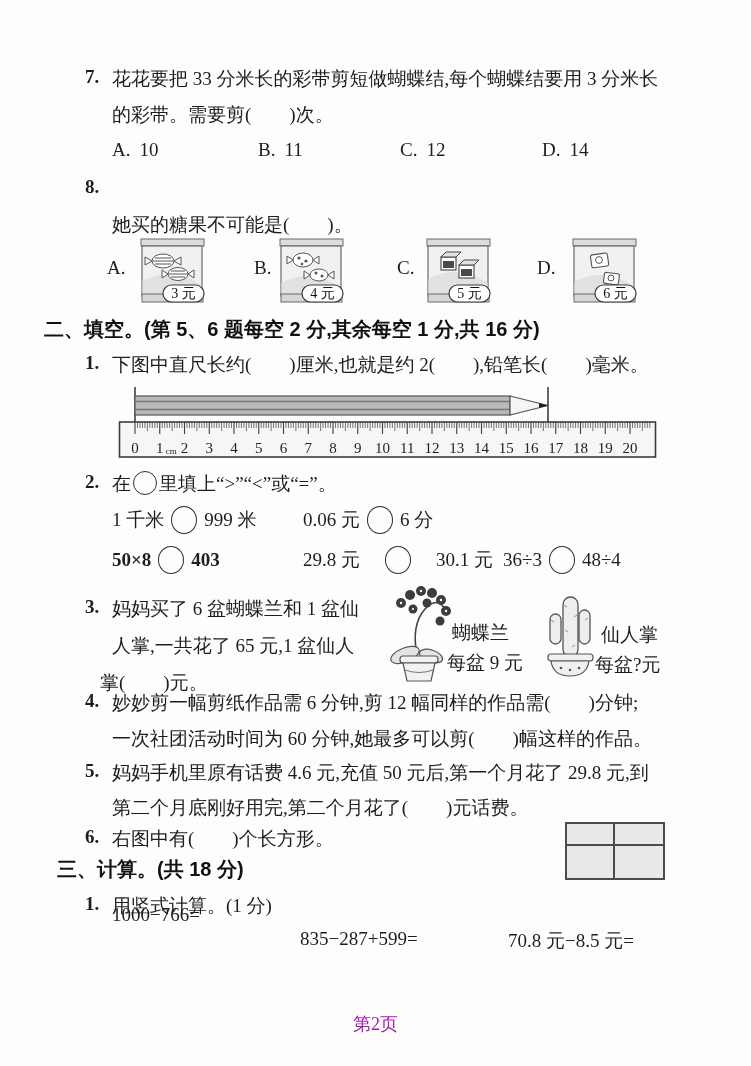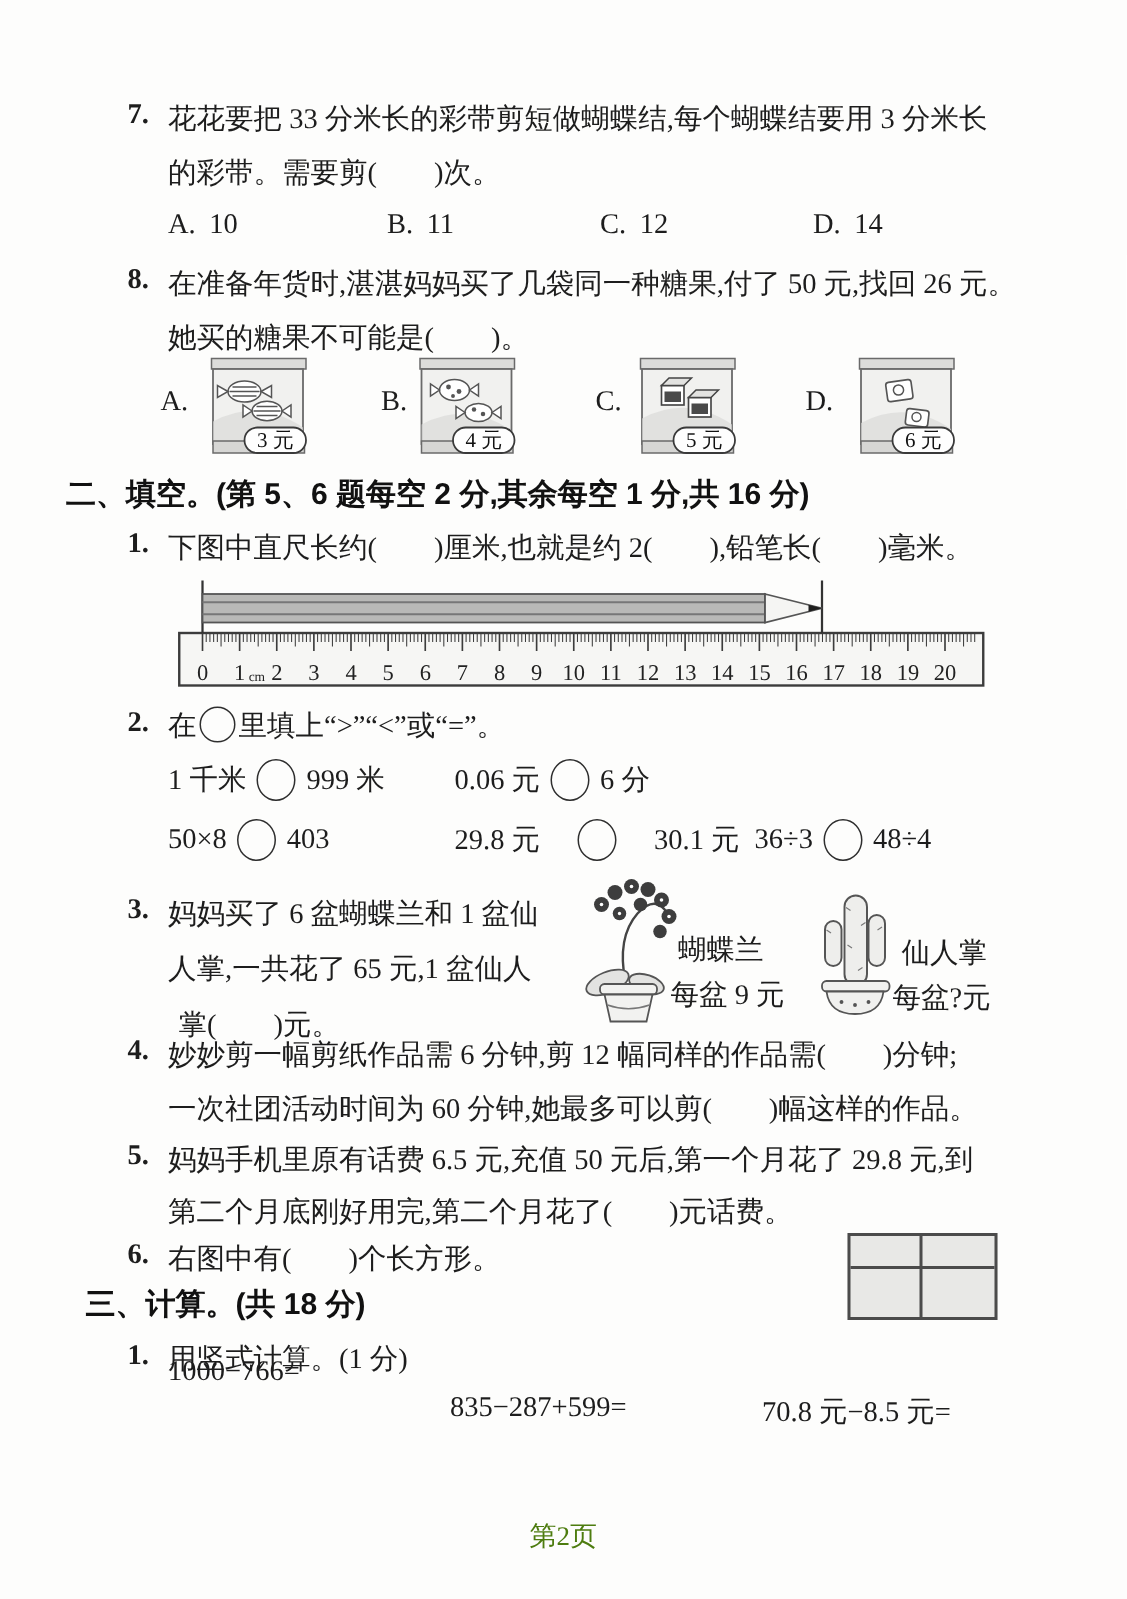--- a/index.html
+++ b/index.html
@@ -26,21 +26,21 @@
     border-radius:50%;vertical-align:-5px;margin:0 2px;
   }
   .grid-rect{
     position:absolute;left:565px;top:822px;width:96px;height:54px;
     border:2px solid #4b4b4b;background:#e8e8e6;
   }
   .grid-rect .hline{position:absolute;left:0;top:20px;width:100%;height:1.6px;background:#4b4b4b;}
   .grid-rect .vline{position:absolute;left:46px;top:0;width:1.6px;height:100%;background:#4b4b4b;}
   .footer{
     position:absolute;left:0;top:1012px;width:100%;text-align:center;
-    font-size:18px;color:#4d7c0f;
+    font-size:18px;color:#a21caf;
   }
   svg text{font-family:"Liberation Serif","DejaVu Serif",serif;}
   .price-text{font-size:14px;fill:#111;}
 </style>
 </head>
 <body>
 
 <div class="page">
 
   <span class="abs qnum" style="left:85px;top:66px;">7.</span>
@@ -54,21 +54,20 @@
     <span>B.</span><span class="optval">11</span>
   </span>
   <span class="abs opt" style="left:400px;top:139px;">
     <span>C.</span><span class="optval">12</span>
   </span>
   <span class="abs opt" style="left:542px;top:139px;">
     <span>D.</span><span class="optval">14</span>
   </span>
 
   <span class="abs qnum" style="left:85px;top:176px;">8.</span>
-  <span class="abs" style="left:112px;top:176px;">在准备年货时,湛湛妈妈买了几袋同一种糖果,付了 50 元,找回 26 元。</span>
   <span class="abs" style="left:112px;top:212px;">她买的糖果不可能是(　　)。</span>
 
   <span class="abs" style="left:107px;top:257px;">A.</span>
   <span class="abs" style="left:254px;top:257px;">B.</span>
   <span class="abs" style="left:397px;top:257px;">C.</span>
   <span class="abs" style="left:537px;top:257px;">D.</span>
 
   <svg class="abs" style="left:137px;top:237px;" width="70" height="68" viewBox="0 0 70 68">
     <rect x="4" y="2" width="63" height="7" fill="#dcdcda" stroke="#6a6a6a" stroke-width="1"></rect>
     <rect x="5" y="9" width="60" height="50" fill="#f1f1ef" stroke="#6a6a6a" stroke-width="1.2"></rect>
@@ -396,40 +395,40 @@
   <span class="abs cmp-cell" style="left:112px;top:506px;">
     <span>1 千米</span>
       <span class="cmp-circle"></span>
       <span>999 米</span>
   </span>
   <span class="abs cmp-cell" style="left:303px;top:506px;">
     <span>0.06 元</span>
       <span class="cmp-circle"></span>
       <span>6 分</span>
   </span>
-  <span class="abs cmp-cell" style="left:112px;top:546px;">
+  <span class="abs cmp-cell" style="left:112px;top:546px;font-weight:bold;">
     <span>50×8</span>
       <span class="cmp-circle"></span>
       <span>403</span>
   </span>
   <span class="abs cmp-cell" style="left:303px;top:546px;gap:18px;">
     <span>29.8 元</span>
       <span class="cmp-circle"></span>
       <span>30.1 元</span>
   </span>
   <span class="abs cmp-cell" style="left:503px;top:546px;">
     <span>36÷3</span>
       <span class="cmp-circle"></span>
       <span>48÷4</span>
   </span>
 
   <span class="abs qnum" style="left:85px;top:596px;">3.</span>
   <span class="abs" style="left:112px;top:596px;">妈妈买了 6 盆蝴蝶兰和 1 盆仙</span>
   <span class="abs" style="left:112px;top:633px;">人掌,一共花了 65 元,1 盆仙人</span>
-  <span class="abs" style="left:119px;top:670px;font-family:Liberation Serif, serif;">掌(　　)元。</span>
+  <span class="abs" style="left:100px;top:670px;font-family:Liberation Serif, serif;">掌(　　)元。</span>
 
   <svg class="abs" style="left:383px;top:583px;" width="72" height="100" viewBox="0 0 72 100">
     <path d="M34,72 Q28,42 42,26 Q54,13 62,26" fill="none" stroke="#444" stroke-width="1.6"></path>
     <g fill="#3d3d3d">
       <circle cx="18" cy="20" r="5"></circle>
         <circle cx="27" cy="12" r="5"></circle>
         <circle cx="38" cy="8" r="5"></circle>
       <circle cx="49" cy="10" r="5"></circle>
         <circle cx="58" cy="17" r="5"></circle>
         <circle cx="63" cy="28" r="5"></circle>
@@ -474,21 +473,21 @@
       </g>
   </svg>
   <span class="abs" style="left:601px;top:622px;">仙人掌</span>
   <span class="abs" style="left:595px;top:652px;">每盆?元</span>
 
   <span class="abs qnum" style="left:85px;top:690px;">4.</span>
   <span class="abs" style="left:112px;top:690px;">妙妙剪一幅剪纸作品需 6 分钟,剪 12 幅同样的作品需(　　)分钟;</span>
   <span class="abs" style="left:112px;top:726px;">一次社团活动时间为 60 分钟,她最多可以剪(　　)幅这样的作品。</span>
 
   <span class="abs qnum" style="left:85px;top:760px;">5.</span>
-  <span class="abs" style="left:112px;top:760px;">妈妈手机里原有话费 6.5 元,充值 50 元后,第一个月花了 29.8 元,到</span>
+  <span class="abs" style="left:112px;top:760px;">妈妈手机里原有话费 4.6 元,充值 50 元后,第一个月花了 29.8 元,到</span>
   <span class="abs" style="left:112px;top:795px;">第二个月底刚好用完,第二个月花了(　　)元话费。</span>
 
   <span class="abs qnum" style="left:85px;top:826px;">6.</span>
   <span class="abs" style="left:112px;top:826px;">右图中有(　　)个长方形。</span>
 
   <div class="grid-rect">
     <div class="hline"></div>
     <div class="vline"></div>
   </div>
 

